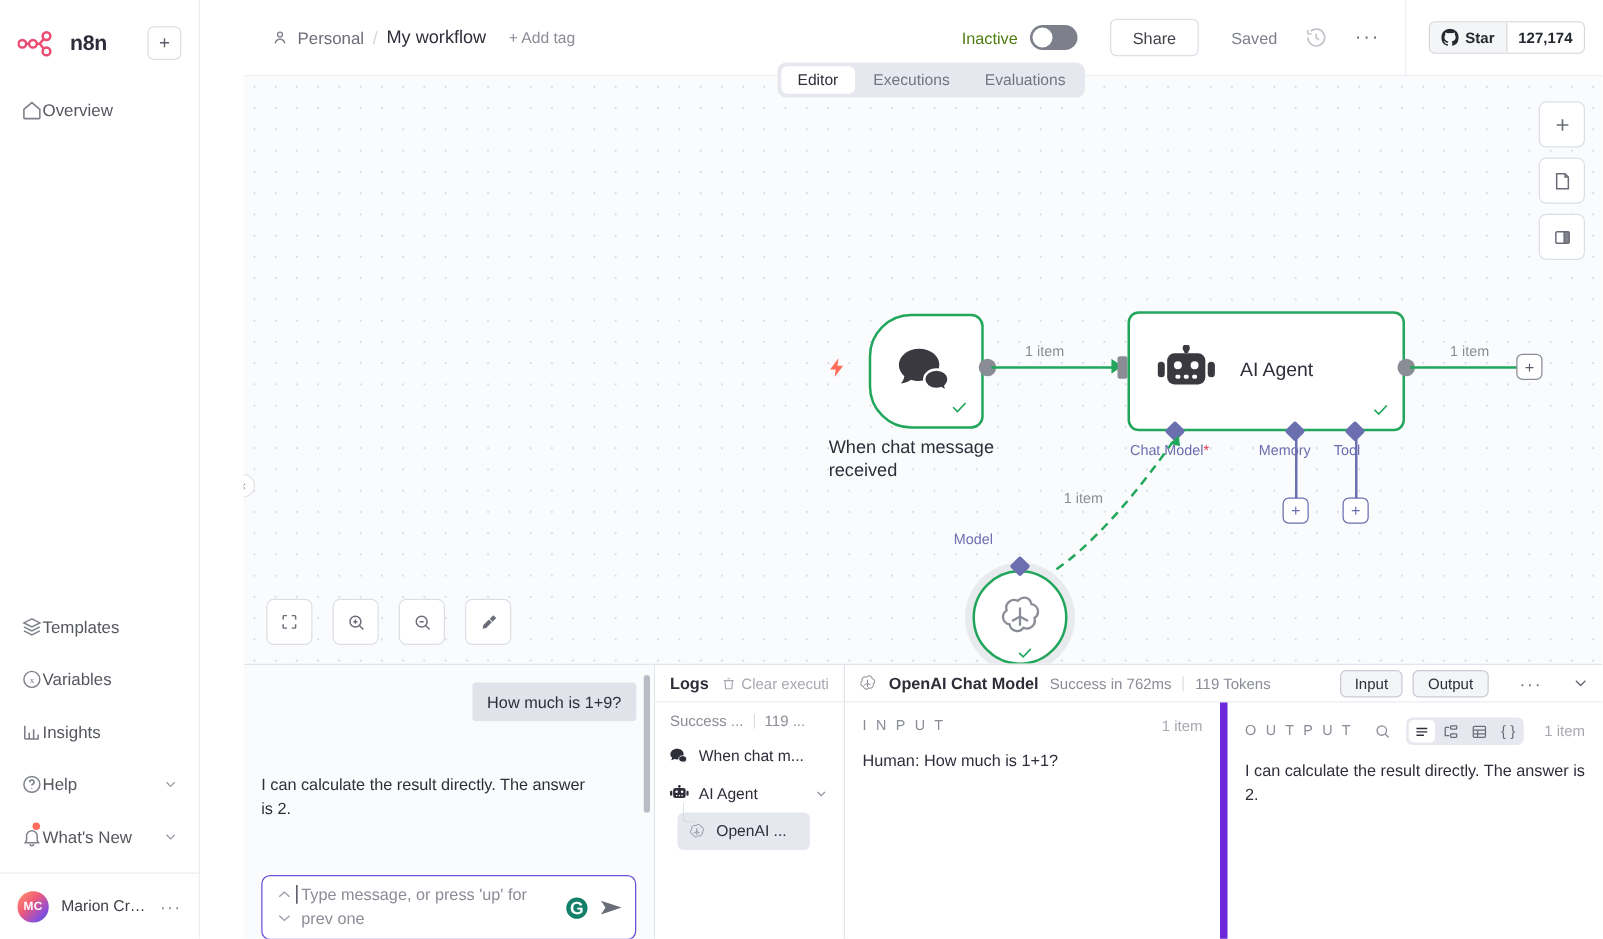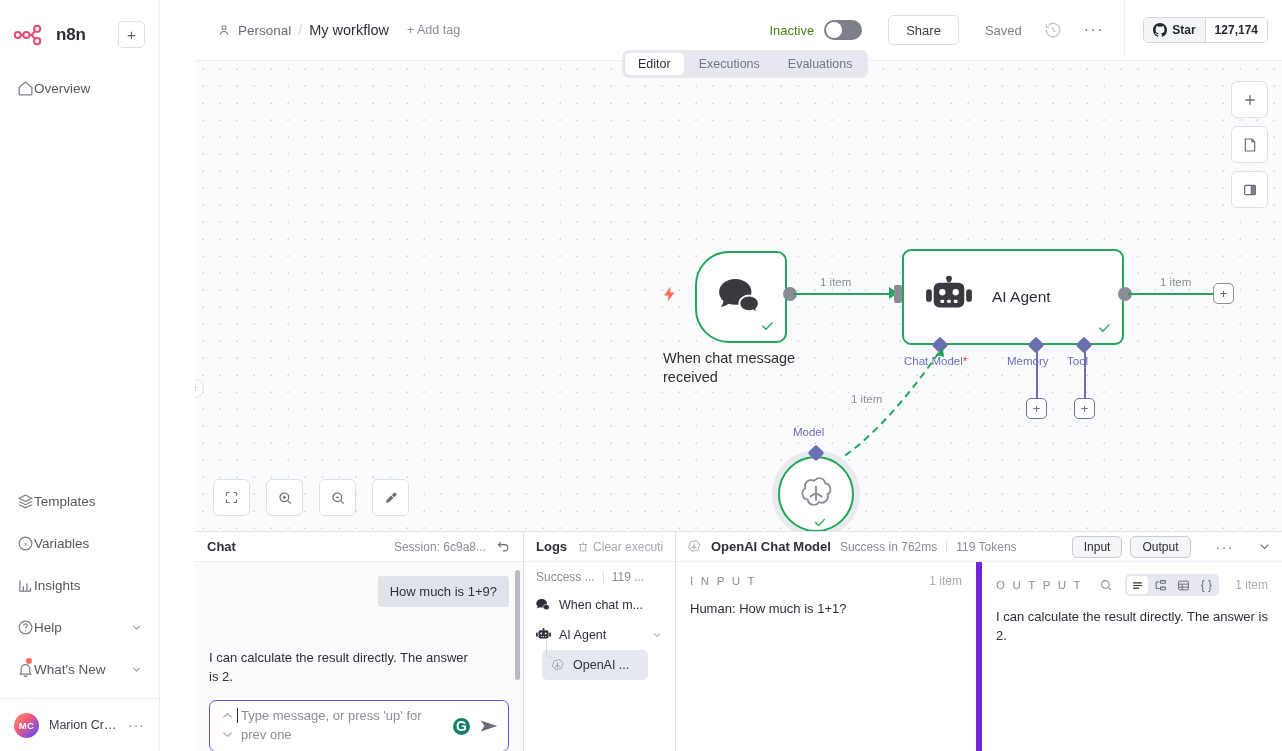--- a/index.html
+++ b/index.html
@@ -508,37 +508,27 @@
         <path d="M12 3.2c1.4-1.1 3.4-.9 4.6.4.5.6.8 1.3.9 2 1.6.2 2.9 1.5 3.1 3.1.2 1.4-.5 2.8-1.7 3.6.5 1.5 0 3.2-1.3 4.2-1.1.9-2.6 1-3.9.4-.9 1.3-2.6 1.9-4.1 1.4-1.4-.4-2.4-1.6-2.6-3-1.6-.2-2.9-1.5-3.1-3.1-.2-1.4.5-2.8 1.7-3.6-.5-1.5 0-3.2 1.3-4.2 1.1-.9 2.6-1 3.9-.4z"></path>
         <path d="M12 7.2v4.3l3.8 2.2M12 11.5l-3.8 2.2M12 11.5V16"></path>
       </svg>
       <span class="node-check" style="right:25px; bottom:-2px;">
         <svg width="14" height="14" viewBox="0 0 24 24" fill="none" stroke="currentColor" stroke-width="2.2">
             <path d="M4 12.5l5.5 5.5L20 7"></path>
           </svg>
       </span>
     </div>
     <div class="diamond" style="left:615px; top:386px;"></div>
-    <span class="sub-label" style="left:598px; top:365px;">Model</span>
+    <span class="sub-label" style="left:568px; top:365px;">Model</span>
 
   </div>
 
   <div id="bottom">
 
     <div class="bp" id="chat-panel">
-      <div class="bp-head">
-        <span class="bp-title">Chat</span>
-        <span class="chat-session">Session: 6c9a8...</span>
-        <span class="chat-reset">
-          <svg width="15" height="15" viewBox="0 0 24 24" fill="none" stroke="currentColor" stroke-width="1.8">
-              <path d="M4 9h10a5 5 0 0 1 0 10h-3"></path>
-              <path d="M8 5 4 9l4 4"></path>
-            </svg>
-        </span>
-      </div>
       <div class="chat-body">
         <div class="chat-scroll"></div>
         <div class="msg-user">How much is 1+9?</div>
         <div class="msg-bot">I can calculate the result directly. The answer is 2.</div>
         <div class="chat-input-wrap">
           <div class="stepper">
             <span>
               <svg width="11" height="7" viewBox="0 0 24 14" fill="none" stroke="currentColor" stroke-width="2.4">
                   <path d="M3 11l9-8 9 8"></path>
                 </svg>

